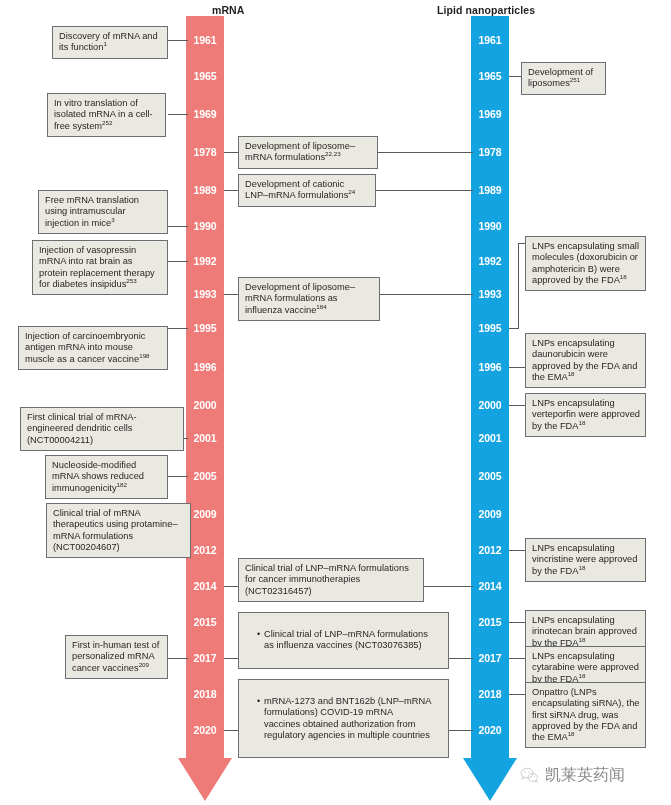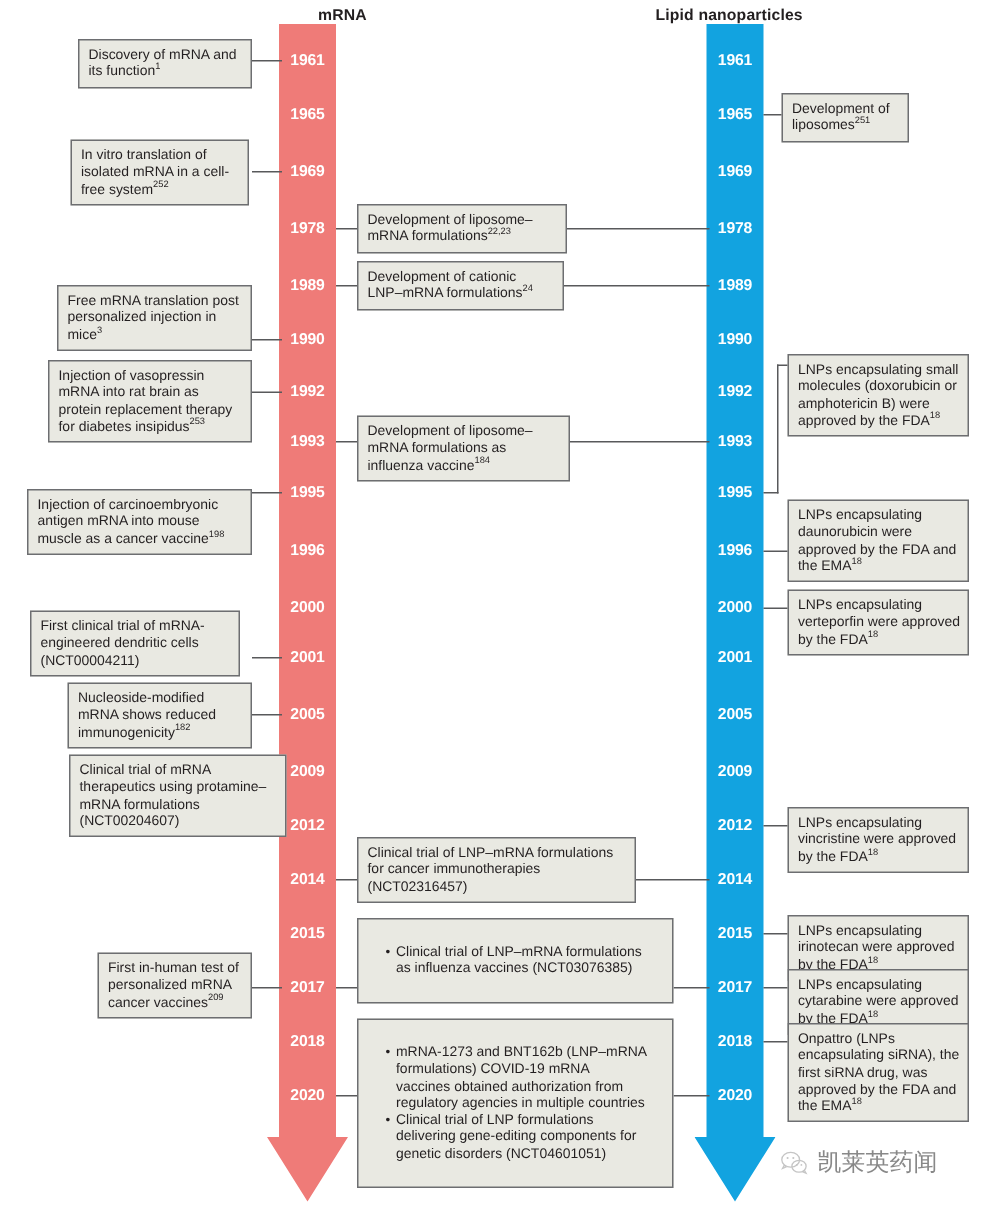--- a/index.html
+++ b/index.html
@@ -193,32 +193,32 @@
 
   <div class="box" style="left:52px;top:26px;width:116px">
     <p><span>Discovery of mRNA and its function</span><sup>1</sup></p>
   </div>
 
   <div class="box" style="left:47px;top:93px;width:119px">
     <p><span>In vitro translation of isolated mRNA in a cell-free system</span><sup>252</sup></p>
   </div>
 
   <div class="box" style="left:38px;top:190px;width:130px">
-    <p><span>Free mRNA translation post personalized injection in mice</span><sup>3</sup></p>
+    <p><span>Free mRNA translation using intramuscular injection in mice</span><sup>3</sup></p>
   </div>
 
   <div class="box" style="left:32px;top:240px;width:136px">
     <p><span>Injection of vasopressin mRNA into rat brain as protein replacement therapy for diabetes insipidus</span><sup>253</sup></p>
   </div>
 
   <div class="box" style="left:18px;top:326px;width:150px">
     <p><span>Injection of carcinoembryonic antigen mRNA into mouse muscle as a cancer vaccine</span><sup>198</sup></p>
   </div>
 
-  <div class="box" style="left:20px;top:407px;width:140px">
+  <div class="box" style="left:20px;top:407px;width:164px">
     <p><span>First clinical trial of mRNA-engineered dendritic cells (NCT00004211)</span></p>
   </div>
 
   <div class="box" style="left:45px;top:455px;width:123px">
     <p><span>Nucleoside-modified mRNA shows reduced immunogenicity</span><sup>182</sup></p>
   </div>
 
   <div class="box" style="left:46px;top:503px;width:145px">
     <p><span>Clinical trial of mRNA therapeutics using protamine–mRNA formulations (NCT00204607)</span></p>
   </div>
@@ -245,21 +245,20 @@
 
   <div class="box" style="left:238px;top:612px;width:211px">
     <ul>
       <li><span>Clinical trial of LNP–mRNA formulations as influenza vaccines (NCT03076385)</span></li>
     </ul>
   </div>
 
   <div class="box" style="left:238px;top:679px;width:211px">
     <ul>
       <li><span>mRNA-1273 and BNT162b (LNP–mRNA formulations) COVID-19 mRNA vaccines obtained authorization from regulatory agencies in multiple countries</span></li>
-      <li><span>Clinical trial of LNP formulations delivering gene-editing components for genetic disorders (NCT04601051)</span></li>
     </ul>
   </div>
 
   <div class="box" style="left:521px;top:62px;width:85px">
     <p><span>Development of liposomes</span><sup>251</sup></p>
   </div>
 
   <div class="box" style="left:525px;top:236px;width:121px">
     <p><span>LNPs encapsulating small molecules (doxorubicin or amphotericin B) were approved by the FDA</span><sup>18</sup></p>
   </div>
@@ -270,21 +269,21 @@
 
   <div class="box" style="left:525px;top:393px;width:121px">
     <p><span>LNPs encapsulating verteporfin were approved by the FDA</span><sup>18</sup></p>
   </div>
 
   <div class="box" style="left:525px;top:538px;width:121px">
     <p><span>LNPs encapsulating vincristine were approved by the FDA</span><sup>18</sup></p>
   </div>
 
   <div class="box" style="left:525px;top:610px;width:121px">
-    <p><span>LNPs encapsulating irinotecan were approved by the FDA</span><sup>18</sup></p>
+    <p><span>LNPs encapsulating irinotecan brain approved by the FDA</span><sup>18</sup></p>
   </div>
 
   <div class="box" style="left:525px;top:646px;width:121px">
     <p><span>LNPs encapsulating cytarabine were approved by the FDA</span><sup>18</sup></p>
   </div>
 
   <div class="box" style="left:525px;top:682px;width:121px">
     <p><span>Onpattro (LNPs encapsulating siRNA), the first siRNA drug, was approved by the FDA and the EMA</span><sup>18</sup></p>
   </div>
 

